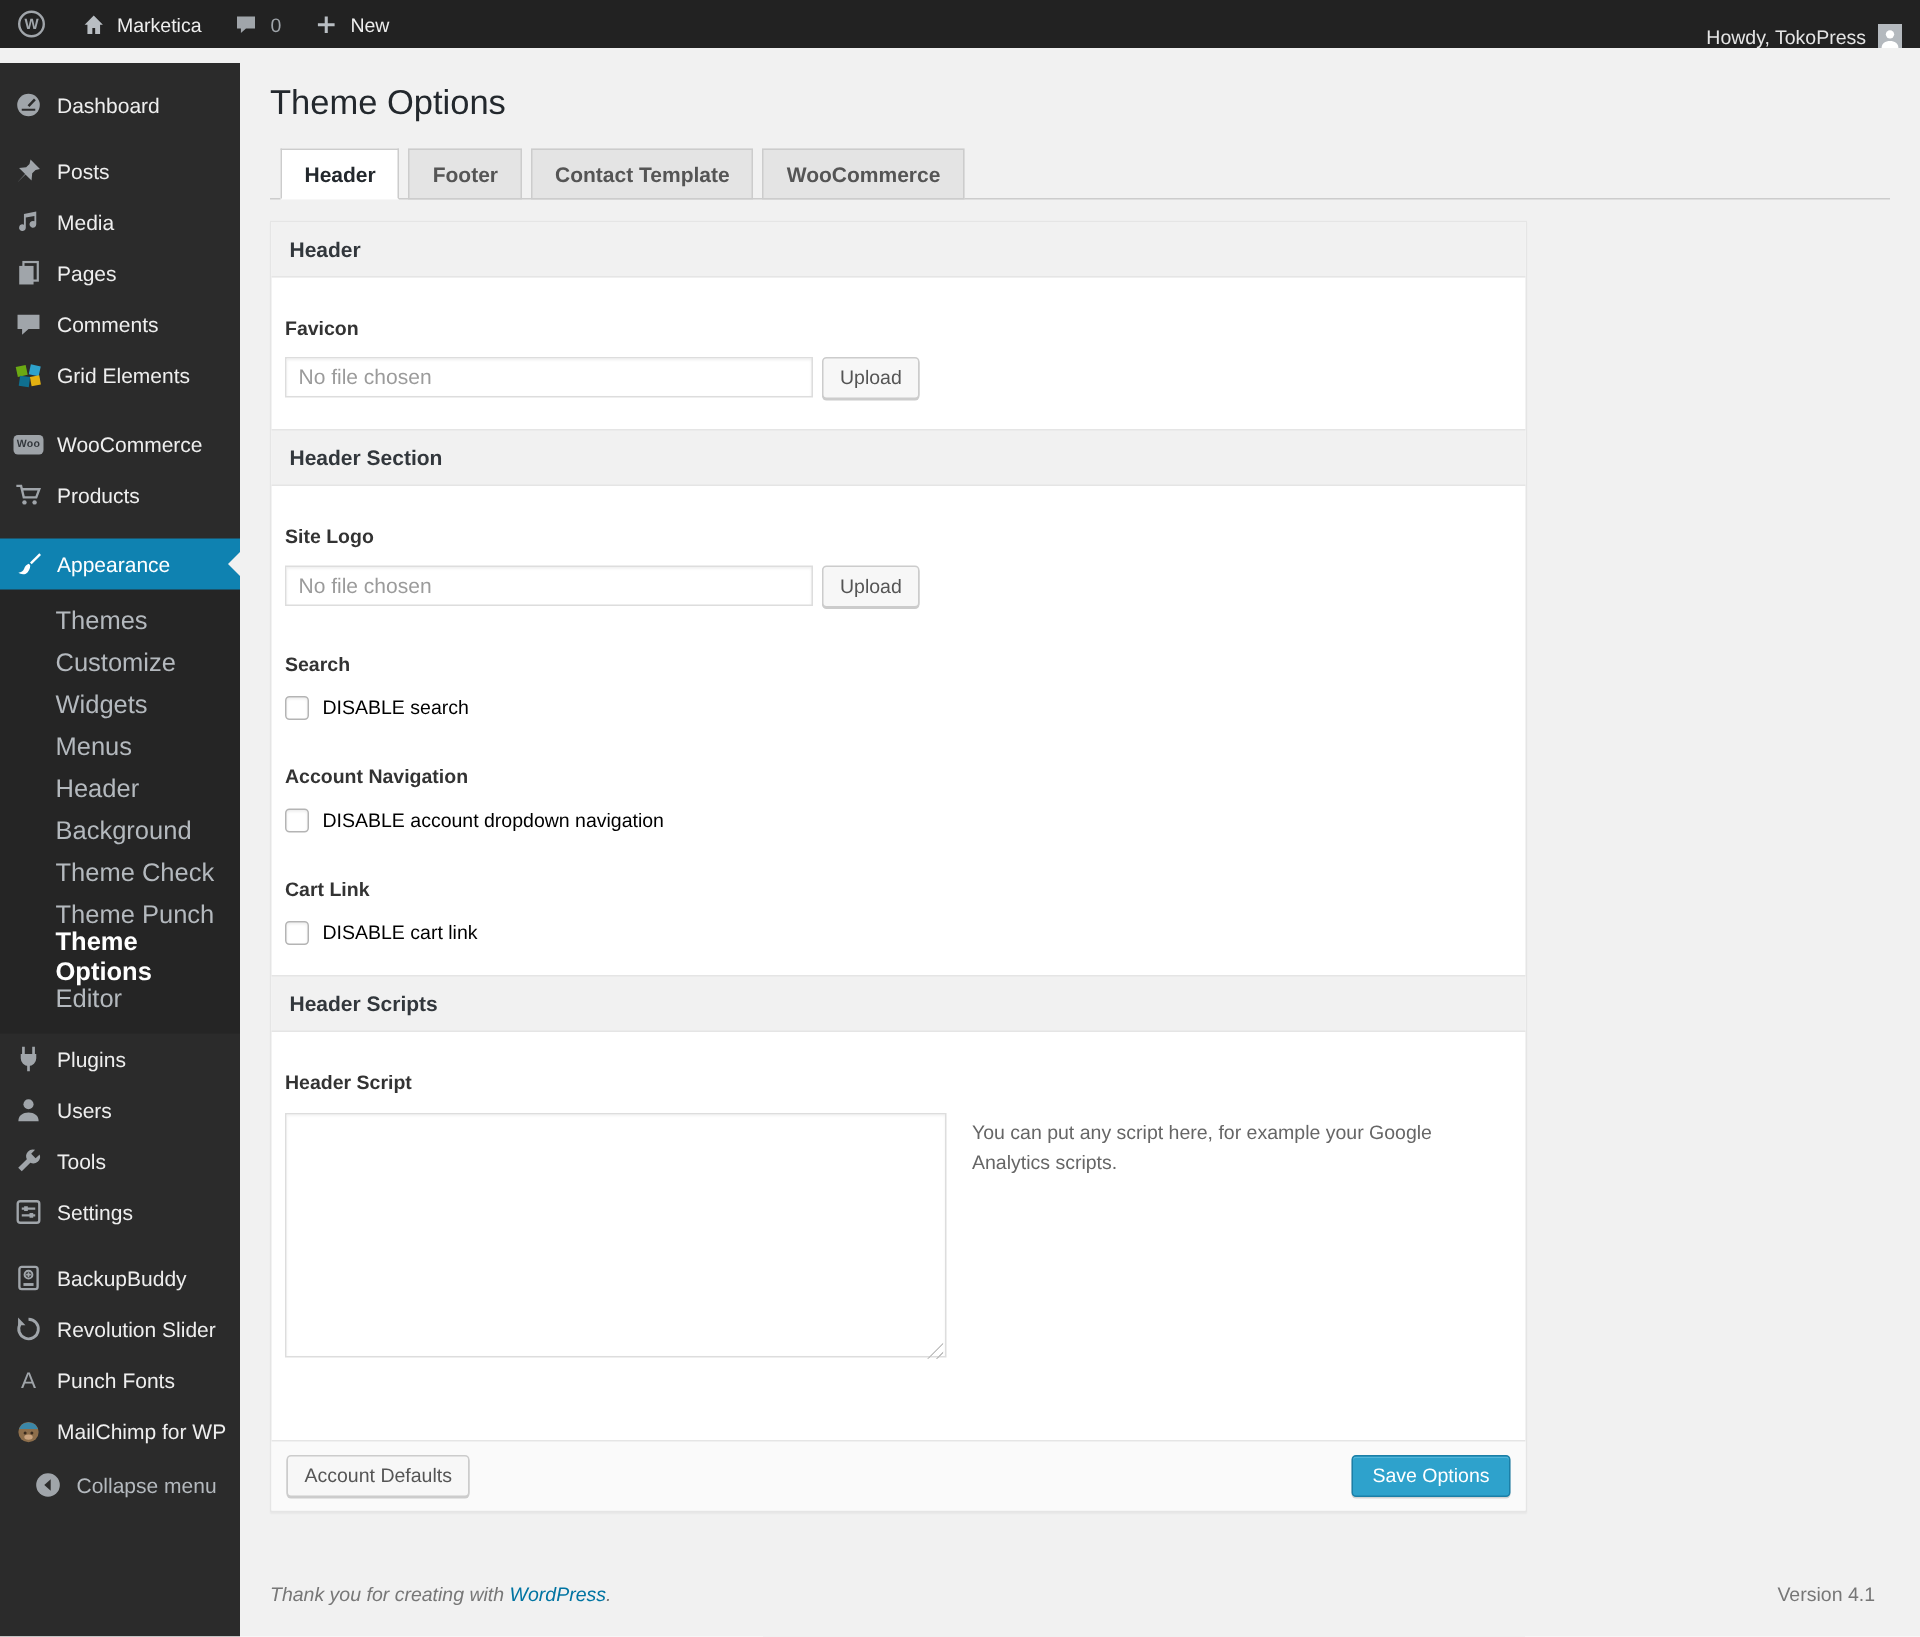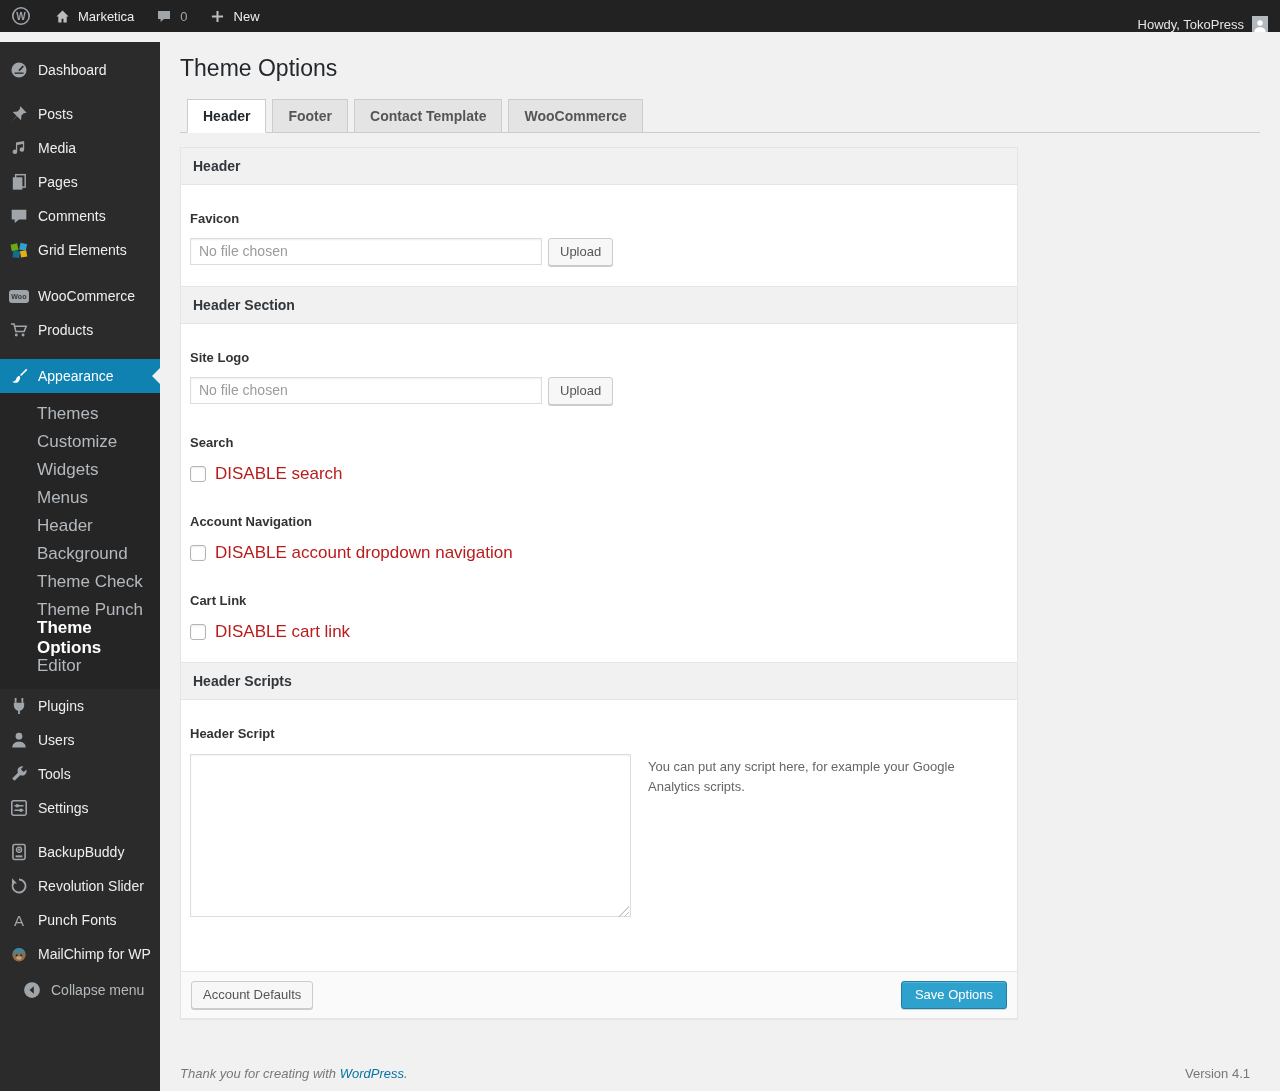--- a/index.html
+++ b/index.html
@@ -105,21 +105,21 @@
     box-shadow:inset 0 1px 0 rgba(120,200,230,.5), 0 1px 0 rgba(0,0,0,.15);
     padding:0 13px;
   }
 
   .checkbox-row { margin-top:14px; display:flex; align-items:center; gap:9px; }
   .checkbox {
     appearance:none; -webkit-appearance:none; width:16px; height:16px;
     border:1px solid #b4b4b4; border-radius:3px; background:#fff;
     box-shadow:inset 0 1px 2px rgba(0,0,0,.08); cursor:pointer; flex:none;
   }
-  .cb-label { font-size:17px; color:#b91c1c; cursor:pointer; }
+  .cb-label { font-size:13px; color:#000000; cursor:pointer; }
 
   .script-row { margin-top:13px; display:flex; align-items:flex-start; }
   .script-box { position:relative; }
   .script-textarea {
     width:441px; height:163px; border:1px solid #ddd; background:#fff;
     resize:none; box-shadow:inset 0 1px 2px rgba(0,0,0,.05); outline:none;
     font-family:"DejaVu Sans Mono", monospace; font-size:13px; padding:6px;
   }
   .grip {
     position:absolute; right:2px; bottom:4px; width:11px; height:11px;

